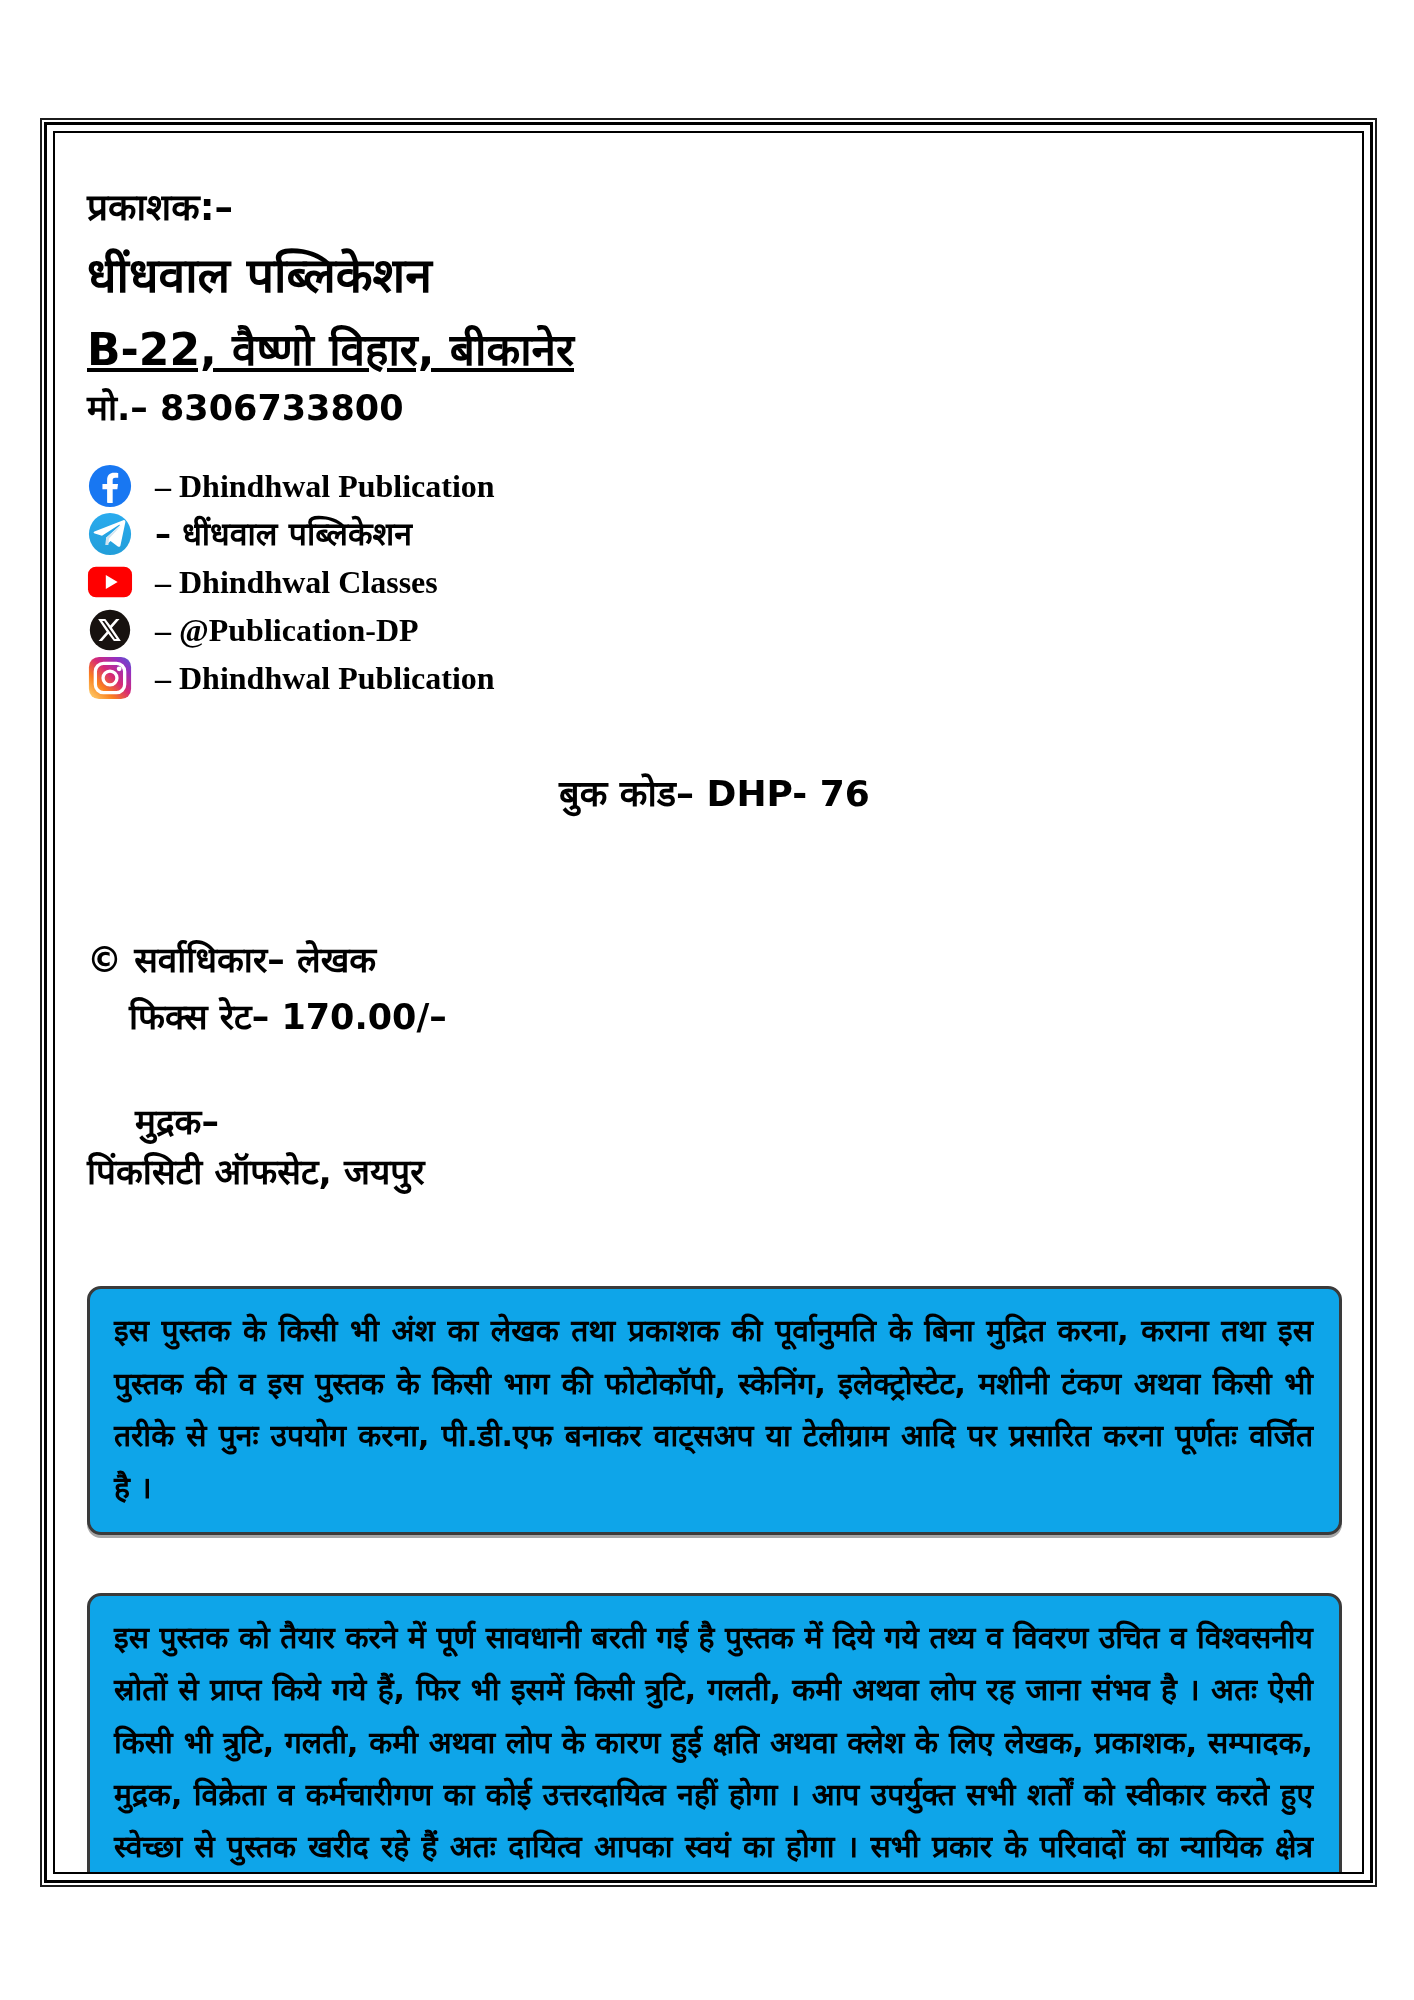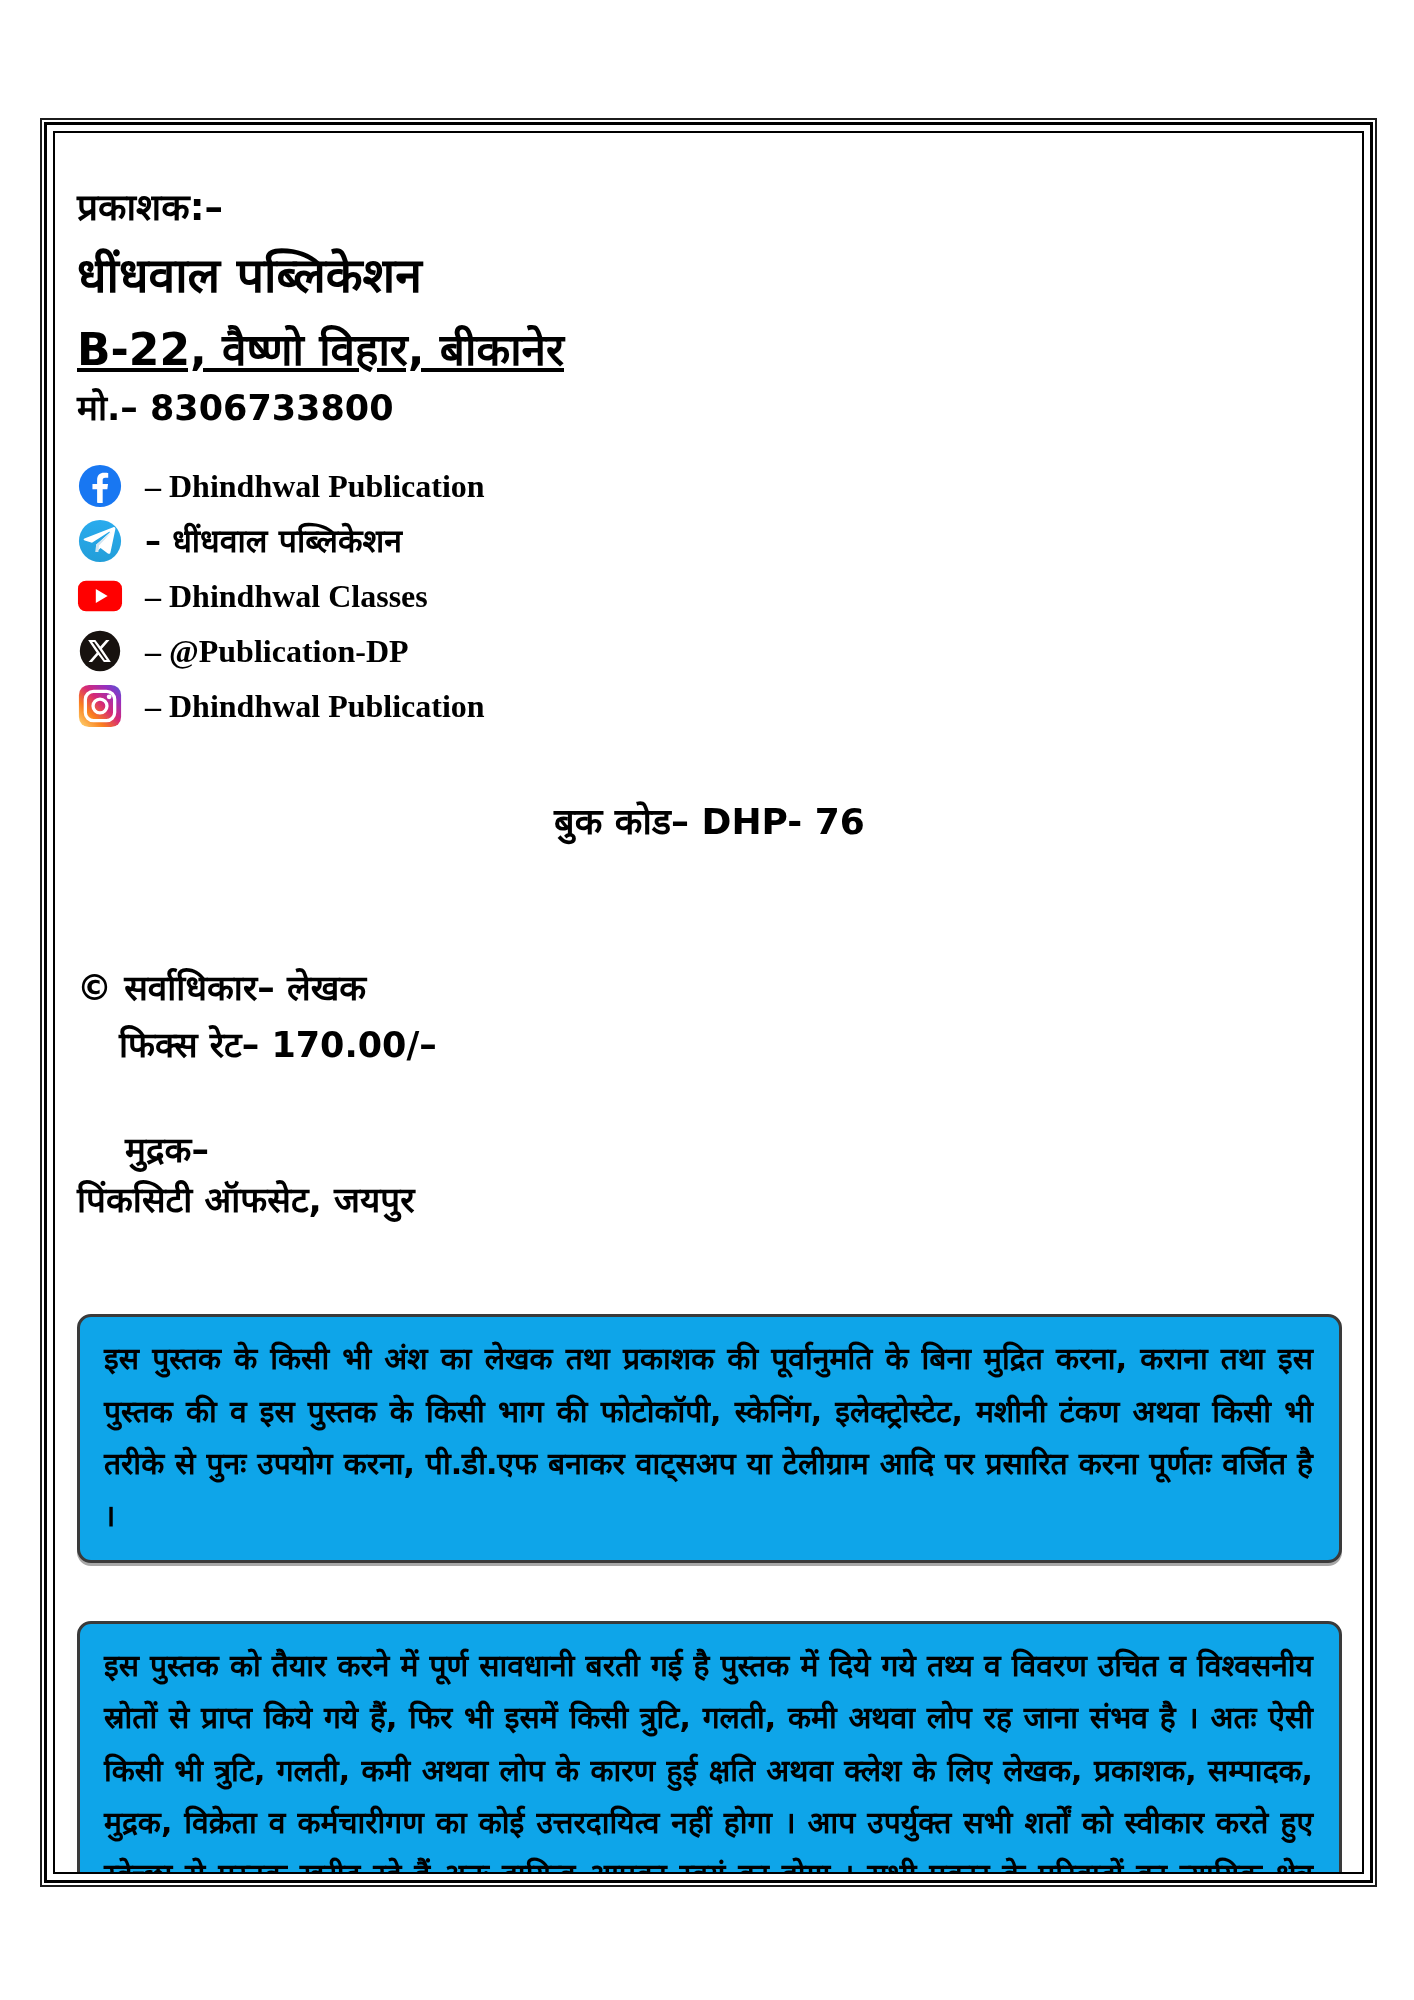--- a/index.html
+++ b/index.html
@@ -10,28 +10,28 @@
   }
   .frame-outer{
     position:absolute;left:40px;top:118px;right:37px;bottom:113px;
     border:2px solid #1c1c1c;padding:2px;box-sizing:border-box;
   }
   .frame-mid{
     border:3px solid #000;height:100%;box-sizing:border-box;padding:6px;
   }
   .frame-inner{
     border:2px solid #000;height:100%;box-sizing:border-box;
-    padding:28px 20px 20px 22px;overflow:hidden;
+    padding:28px 20px 20px 32px;overflow:hidden;
   }
   .hindi{font-family:"DejaVu Sans","Liberation Sans",sans-serif;}
   .pub-label{font-size:37px;font-weight:700;margin-top:24px;line-height:1.25;}
   .pub-name{font-size:48px;font-weight:700;margin-top:14px;line-height:1.25;}
   .pub-address{font-size:44px;font-weight:700;margin-top:16px;line-height:1.3;text-decoration:underline;}
   .pub-phone{font-size:35px;font-weight:700;margin-top:8px;line-height:1.3;}
-  .social-list{margin-top:30px;display:flex;flex-direction:column;gap:7px;}
+  .social-list{margin-top:30px;display:flex;flex-direction:column;}
   .social-row{display:flex;align-items:center;gap:22px;height:48px;}
   .social-icon{width:46px;height:48px;display:flex;align-items:center;justify-content:center;flex:0 0 46px;}
   .social-label{font-size:32px;font-weight:700;line-height:1.2;}
   .social-label.latin{font-family:"Liberation Serif","DejaVu Serif",serif;}
   .book-code{font-size:36px;font-weight:700;margin-top:66px;text-align:center;}
   .copyright-line{font-size:35px;font-weight:700;margin-top:118px;}
   .fixed-rate{font-size:35px;font-weight:700;margin-top:10px;padding-left:42px;}
   .printer-label{font-size:35px;font-weight:700;margin-top:62px;line-height:1.25;margin-left:48px;}
   .printer-name{font-size:35px;font-weight:700;margin-top:6px;line-height:1.25;}
   .notice-box{

